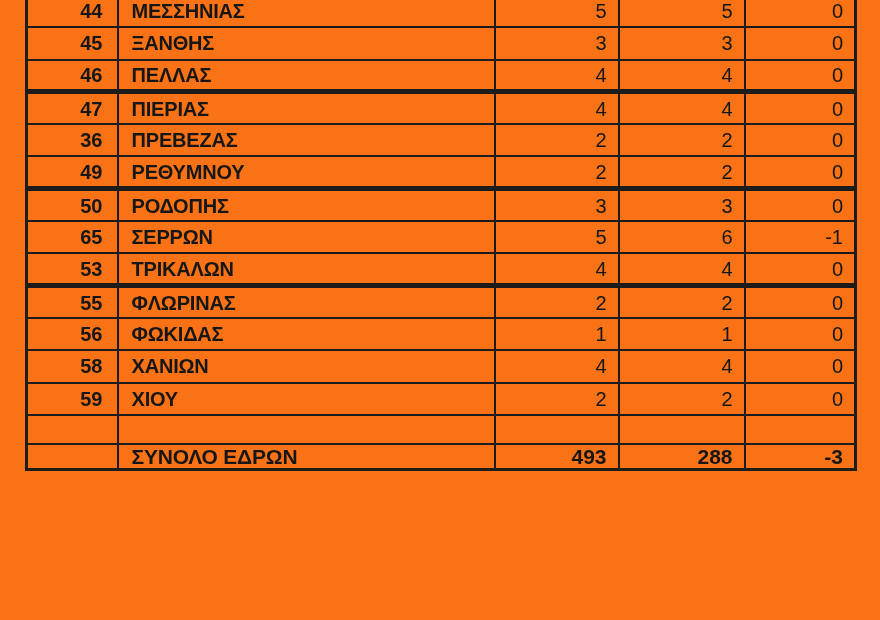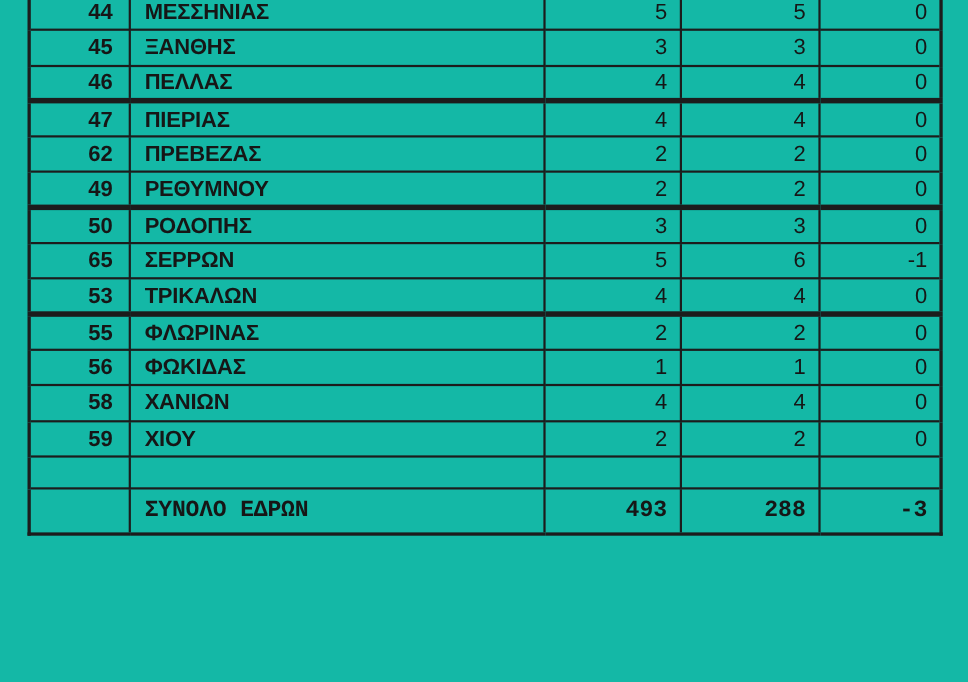--- a/index.html
+++ b/index.html
@@ -6,21 +6,21 @@
     margin: 0;
     padding: 0;
     background: #ffffff;
     font-family: "Liberation Sans", sans-serif;
   }
   .page {
     position: relative;
     width: 880px;
     height: 620px;
     overflow: hidden;
-    background: #14b8a6;
+    background: #f97316;
   }
   table.seats-table {
     position: absolute;
     left: 25px;
     top: -5px;
     width: 829px;
     border-collapse: collapse;
     table-layout: fixed;
     color: #161616;
   }
@@ -33,21 +33,21 @@
   td {
     border: 2px solid #1c1c1c;
     padding: 0;
     vertical-align: middle;
     line-height: 1;
     overflow: hidden;
     white-space: nowrap;
   }
   tr { height: 32.3px; }
   tr.empty-row { height: 29px; }
-  tr.total-row { height: 42px; font-family: Liberation Mono, monospace; }
+  tr.total-row { height: 26px; }
 
   
   td:first-child { border-left-width: 3px; }
   td:last-child  { border-right-width: 3px; }
   tr.total-row td { border-bottom-width: 3px; }
   tr.first-row td { border-top: 0; }
 
   
   tr.thick td { border-bottom-width: 5px; }
 
@@ -111,21 +111,21 @@
           <td class="val">0</td>
         </tr>
         <tr>
           <td class="num">47</td>
           <td class="name">ΠΙΕΡΙΑΣ</td>
           <td class="val">4</td>
           <td class="val">4</td>
           <td class="val">0</td>
         </tr>
         <tr>
-          <td class="num">62</td>
+          <td class="num">36</td>
           <td class="name">ΠΡΕΒΕΖΑΣ</td>
           <td class="val">2</td>
           <td class="val">2</td>
           <td class="val">0</td>
         </tr>
         <tr class="thick">
           <td class="num">49</td>
           <td class="name">ΡΕΘΥΜΝΟΥ</td>
           <td class="val">2</td>
           <td class="val">2</td>

